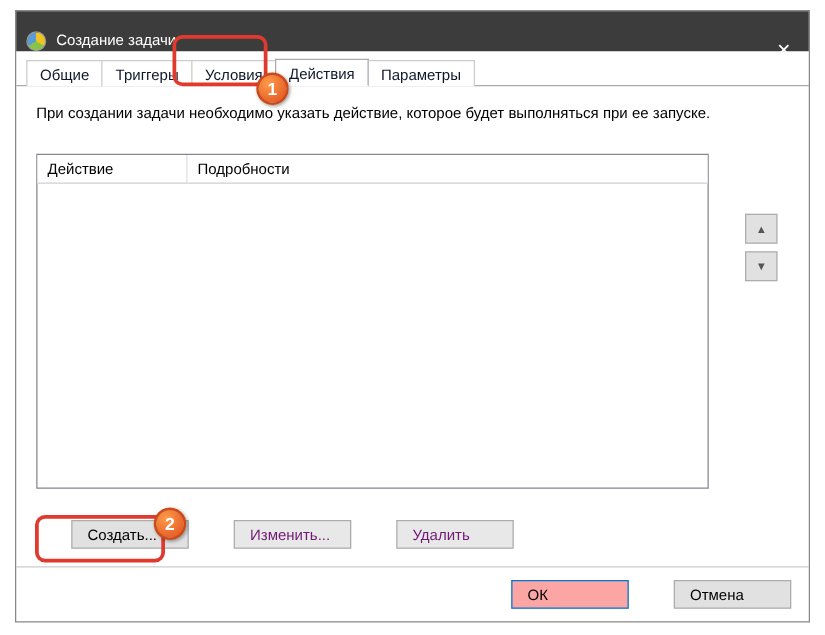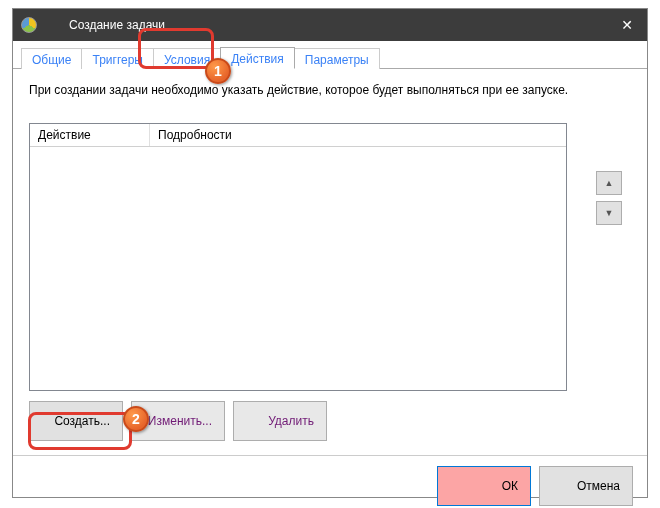--- a/index.html
+++ b/index.html
@@ -18,24 +18,23 @@
       border: 1px solid #888;
       background: #fff;
       display: flex;
       flex-direction: column;
     }
     .titlebar {
       background: #3c3c3c;
       color: #fff;
       height: 30px;
       display: flex;
-      align-items: center;
+      align-items: flex-start;
       padding: 16px 8px;
       font-size: 12px;
-      gap: 24px;
     }
     .titlebar-icon {
       width: 16px; height: 16px;
       margin-right: 8px;
       border-radius: 50%;
       background: conic-gradient(#f0c420 0 120deg, #8bc34a 120deg 240deg, #5b9bd5 240deg 360deg);
       border: 1px solid #999;
     }
     .titlebar-title { flex: 1; }
     .titlebar-close {
@@ -54,21 +53,21 @@
     }
     .tab {
       padding: 4px 10px;
       border: 1px solid #aaa;
       border-bottom: none;
       background: #fff;
       margin-right: -1px;
       font-size: 12px;
       position: relative;
       cursor: pointer;
-      color: #3b82f6;
+      color: #0f172a;
     }
     .tab.inactive {
       background: #fff;
       border-top-color: #ccc;
       border-left-color: #ccc;
       border-right-color: #ccc;
       top: 1px;
     }
     .tab.active {
       background: #fff;
@@ -131,27 +130,27 @@
       font-size: 9px; color: #555;
       cursor: pointer;
     }
     .button-row {
       display: flex;
       gap: 8px;
       margin-top: 10px;
     }
     .btn {
       min-width: 94px;
-      height: 40px;
+      height: 23px;
       border: 1px solid #adadad;
       background: #e1e1e1;
       font-size: 12px;
       padding: 0 12px;
       cursor: pointer;
-      display: inline-flex; align-items: center; justify-content: flex-end;
+      display: inline-flex; align-items: center; justify-content: flex-start; margin-left: 28px;
     }
     .btn.disabled {
       color: #701a75;
       background: #e8e8e8;
       cursor: default;
     }
     .footer {
       border-top: 1px solid #ccc;
       padding: 10px 14px;
       display: flex;

